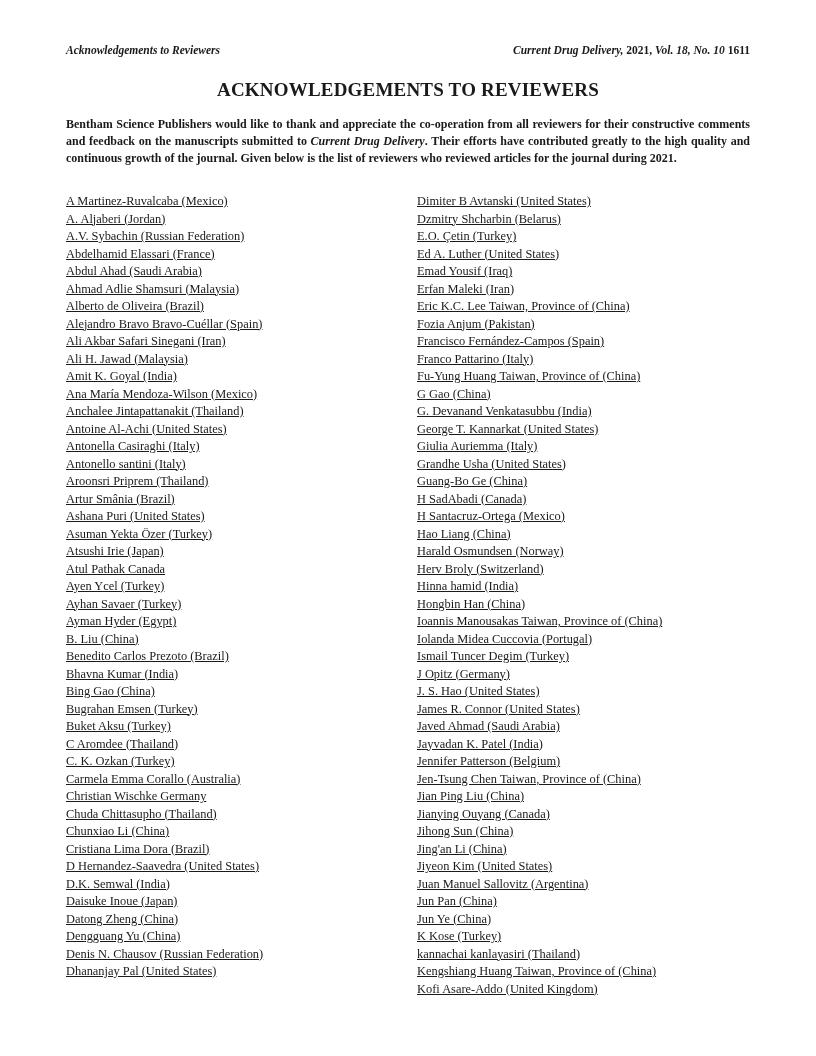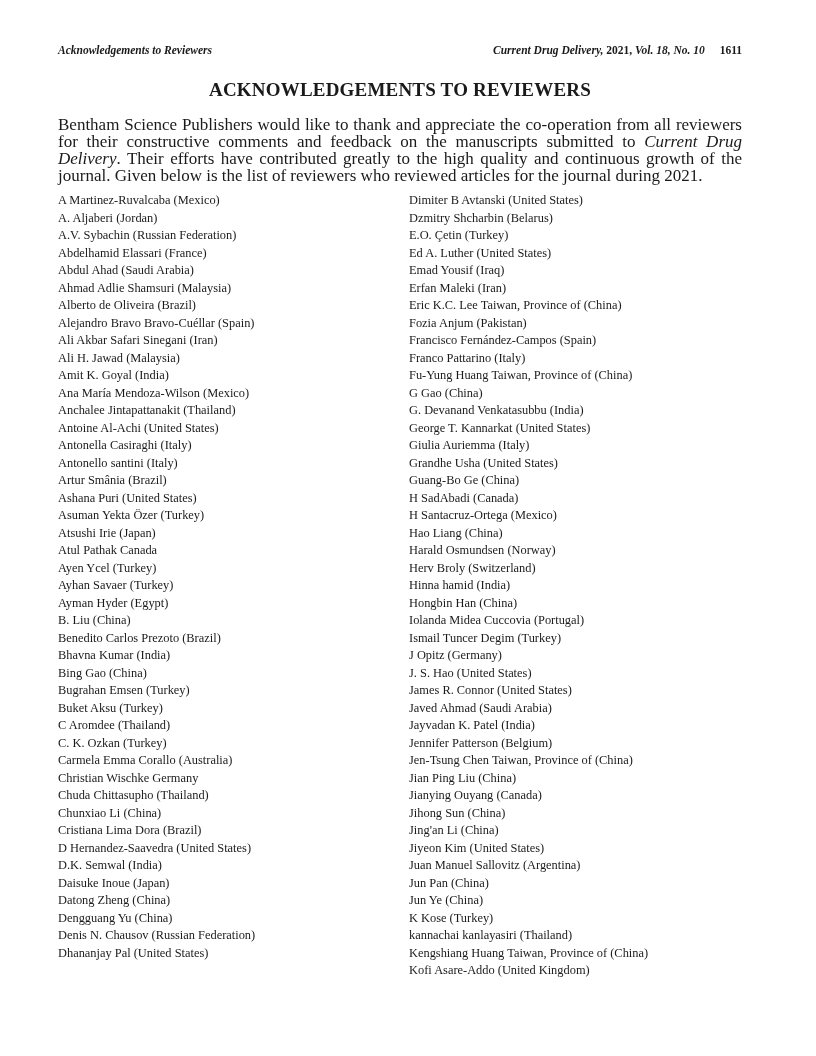--- a/index.html
+++ b/index.html
@@ -7,52 +7,54 @@
   body {
     width: 816px;
     height: 1056px;
     position: relative;
     font-family: "Liberation Serif", "DejaVu Serif", serif;
     color: #1a1a1a;
     overflow: hidden;
   }
   .page {
     position: absolute;
-    left: 58px;
+    left: 66px;
     top: 44px;
     width: 684px;
   }
   .running-head {
     display: flex;
     justify-content: space-between;
     align-items: baseline;
     font-size: 11.5px;
     font-weight: bold;
   }
   .running-head .left { font-style: italic; }
   .running-head .right { white-space: nowrap; }
   .running-head .ital { font-style: italic; }
-  .running-head .pageno { margin-left: 12px; font-style: normal; text-align: center; }
+  .running-head .pageno { font-style: normal; text-align: center; }
   .doc-title {
     text-align: center;
     font-size: 19px;
     font-weight: bold;
     letter-spacing: 0.2px;
     margin-top: 23px;
   }
   .intro {
     margin-top: 15px;
-    font-size: 17px;
+    font-size: 12px;
     line-height: 17px;
     text-align: justify;
+    font-weight: bold;
   }
   .intro .journal-italic { font-style: italic; }
   .reviewer-columns {
     display: flex;
-    margin-top: 8px;
+    margin-top: 26px;
+    text-decoration: underline;
   }
   .col { width: 50%; }
   .col.right { padding-left: 9px; }
   .reviewer-item {
     font-size: 12.4px;
     line-height: 17.5px;
     white-space: nowrap;
   }
 </style>
 </head>
@@ -85,20 +87,21 @@
         <div class="reviewer-item">Alberto de Oliveira (Brazil)</div>
         <div class="reviewer-item">Alejandro Bravo Bravo-Cuéllar (Spain)</div>
         <div class="reviewer-item">Ali Akbar Safari Sinegani (Iran)</div>
         <div class="reviewer-item">Ali H. Jawad (Malaysia)</div>
         <div class="reviewer-item">Amit K. Goyal (India)</div>
         <div class="reviewer-item">Ana María Mendoza-Wilson (Mexico)</div>
         <div class="reviewer-item">Anchalee Jintapattanakit (Thailand)</div>
         <div class="reviewer-item">Antoine Al-Achi (United States)</div>
         <div class="reviewer-item">Antonella Casiraghi (Italy)</div>
         <div class="reviewer-item">Antonello santini (Italy)</div>
+        <div class="reviewer-item">Aroonsri Priprem (Thailand)</div>
         <div class="reviewer-item">Artur Smânia (Brazil)</div>
         <div class="reviewer-item">Ashana Puri (United States)</div>
         <div class="reviewer-item">Asuman Yekta Özer (Turkey)</div>
         <div class="reviewer-item">Atsushi Irie (Japan)</div>
         <div class="reviewer-item">Atul Pathak Canada</div>
         <div class="reviewer-item">Ayen Ycel (Turkey)</div>
         <div class="reviewer-item">Ayhan Savaer (Turkey)</div>
         <div class="reviewer-item">Ayman Hyder (Egypt)</div>
         <div class="reviewer-item">B. Liu (China)</div>
         <div class="reviewer-item">Benedito Carlos Prezoto (Brazil)</div>
@@ -139,20 +142,21 @@
         <div class="reviewer-item">Giulia Auriemma (Italy)</div>
         <div class="reviewer-item">Grandhe Usha (United States)</div>
         <div class="reviewer-item">Guang-Bo Ge (China)</div>
         <div class="reviewer-item">H SadAbadi (Canada)</div>
         <div class="reviewer-item">H Santacruz-Ortega (Mexico)</div>
         <div class="reviewer-item">Hao Liang (China)</div>
         <div class="reviewer-item">Harald Osmundsen (Norway)</div>
         <div class="reviewer-item">Herv Broly (Switzerland)</div>
         <div class="reviewer-item">Hinna hamid (India)</div>
         <div class="reviewer-item">Hongbin Han (China)</div>
+        <div class="reviewer-item">Ioannis Manousakas Taiwan, Province of (China)</div>
         <div class="reviewer-item">Iolanda Midea Cuccovia (Portugal)</div>
         <div class="reviewer-item">Ismail Tuncer Degim (Turkey)</div>
         <div class="reviewer-item">J Opitz (Germany)</div>
         <div class="reviewer-item">J. S. Hao (United States)</div>
         <div class="reviewer-item">James R. Connor (United States)</div>
         <div class="reviewer-item">Javed Ahmad (Saudi Arabia)</div>
         <div class="reviewer-item">Jayvadan K. Patel (India)</div>
         <div class="reviewer-item">Jennifer Patterson (Belgium)</div>
         <div class="reviewer-item">Jen-Tsung Chen Taiwan, Province of (China)</div>
         <div class="reviewer-item">Jian Ping Liu (China)</div>

